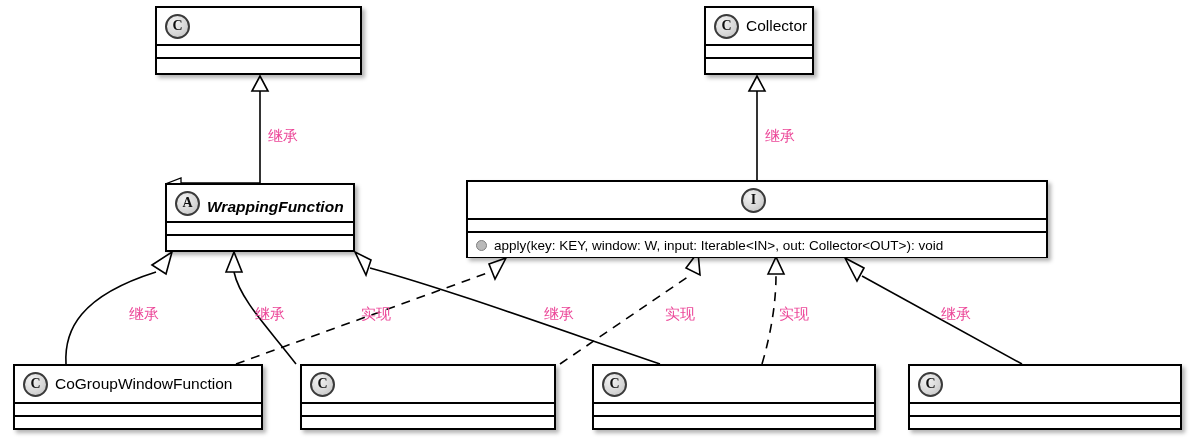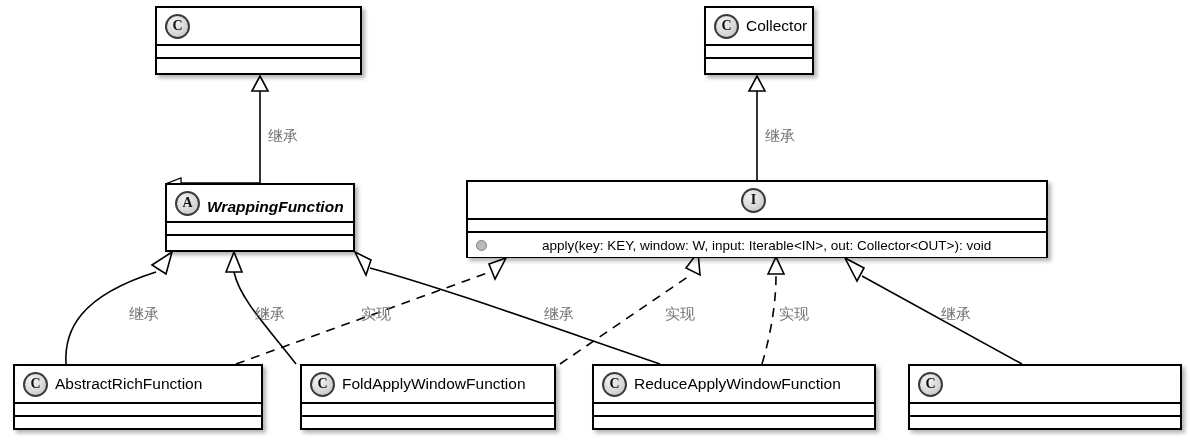--- a/index.html
+++ b/index.html
@@ -91,26 +91,25 @@
     border-radius: 50%;
     background: #b9b9b9;
     border: 1px solid #808080;
     margin-right: 7px;
     flex: 0 0 auto;
   }
   .method-sig {
     font-size: 13.5px;
     color: #000000;
     white-space: nowrap;
-    margin-left: 48px;
   }
   .edge-label {
     position: absolute;
     font-size: 15px;
-    color: #737373;
+    color: #ec4899;
     white-space: nowrap;
     z-index: 6;
     font-family: Liberation Sans, sans-serif;
   }
 </style>
 </head>
 <body>
 
 <div id="canvas">
 
@@ -201,39 +200,37 @@
     <div class="uml-attrs"></div>
     <div class="uml-ops with-method">
       <span class="method-dot"></span>
       <span class="method-sig">apply(key: KEY, window: W, input: Iterable&lt;IN&gt;, out: Collector&lt;OUT&gt;): void</span>
     </div>
   </div>
 
   <div class="uml-box" style="left:13px; top:364px; width:250px; height:66px;">
     <div class="uml-title left-align">
       <span class="stereo">C</span>
-      <span class="cls-name">AbstractRichFunction</span>
+      <span class="cls-name">CoGroupWindowFunction</span>
     </div>
     <div class="uml-attrs"></div>
     <div class="uml-ops"></div>
   </div>
 
   <div class="uml-box" style="left:300px; top:364px; width:256px; height:66px;">
     <div class="uml-title left-align">
       <span class="stereo">C</span>
-      <span class="cls-name">FoldApplyWindowFunction</span>
     </div>
     <div class="uml-attrs"></div>
     <div class="uml-ops"></div>
   </div>
 
   <div class="uml-box" style="left:592px; top:364px; width:284px; height:66px;">
     <div class="uml-title left-align">
       <span class="stereo">C</span>
-      <span class="cls-name">ReduceApplyWindowFunction</span>
     </div>
     <div class="uml-attrs"></div>
     <div class="uml-ops"></div>
   </div>
 
   <div class="uml-box" style="left:908px; top:364px; width:274px; height:66px;">
     <div class="uml-title left-align">
       <span class="stereo">C</span>
     </div>
     <div class="uml-attrs"></div>

